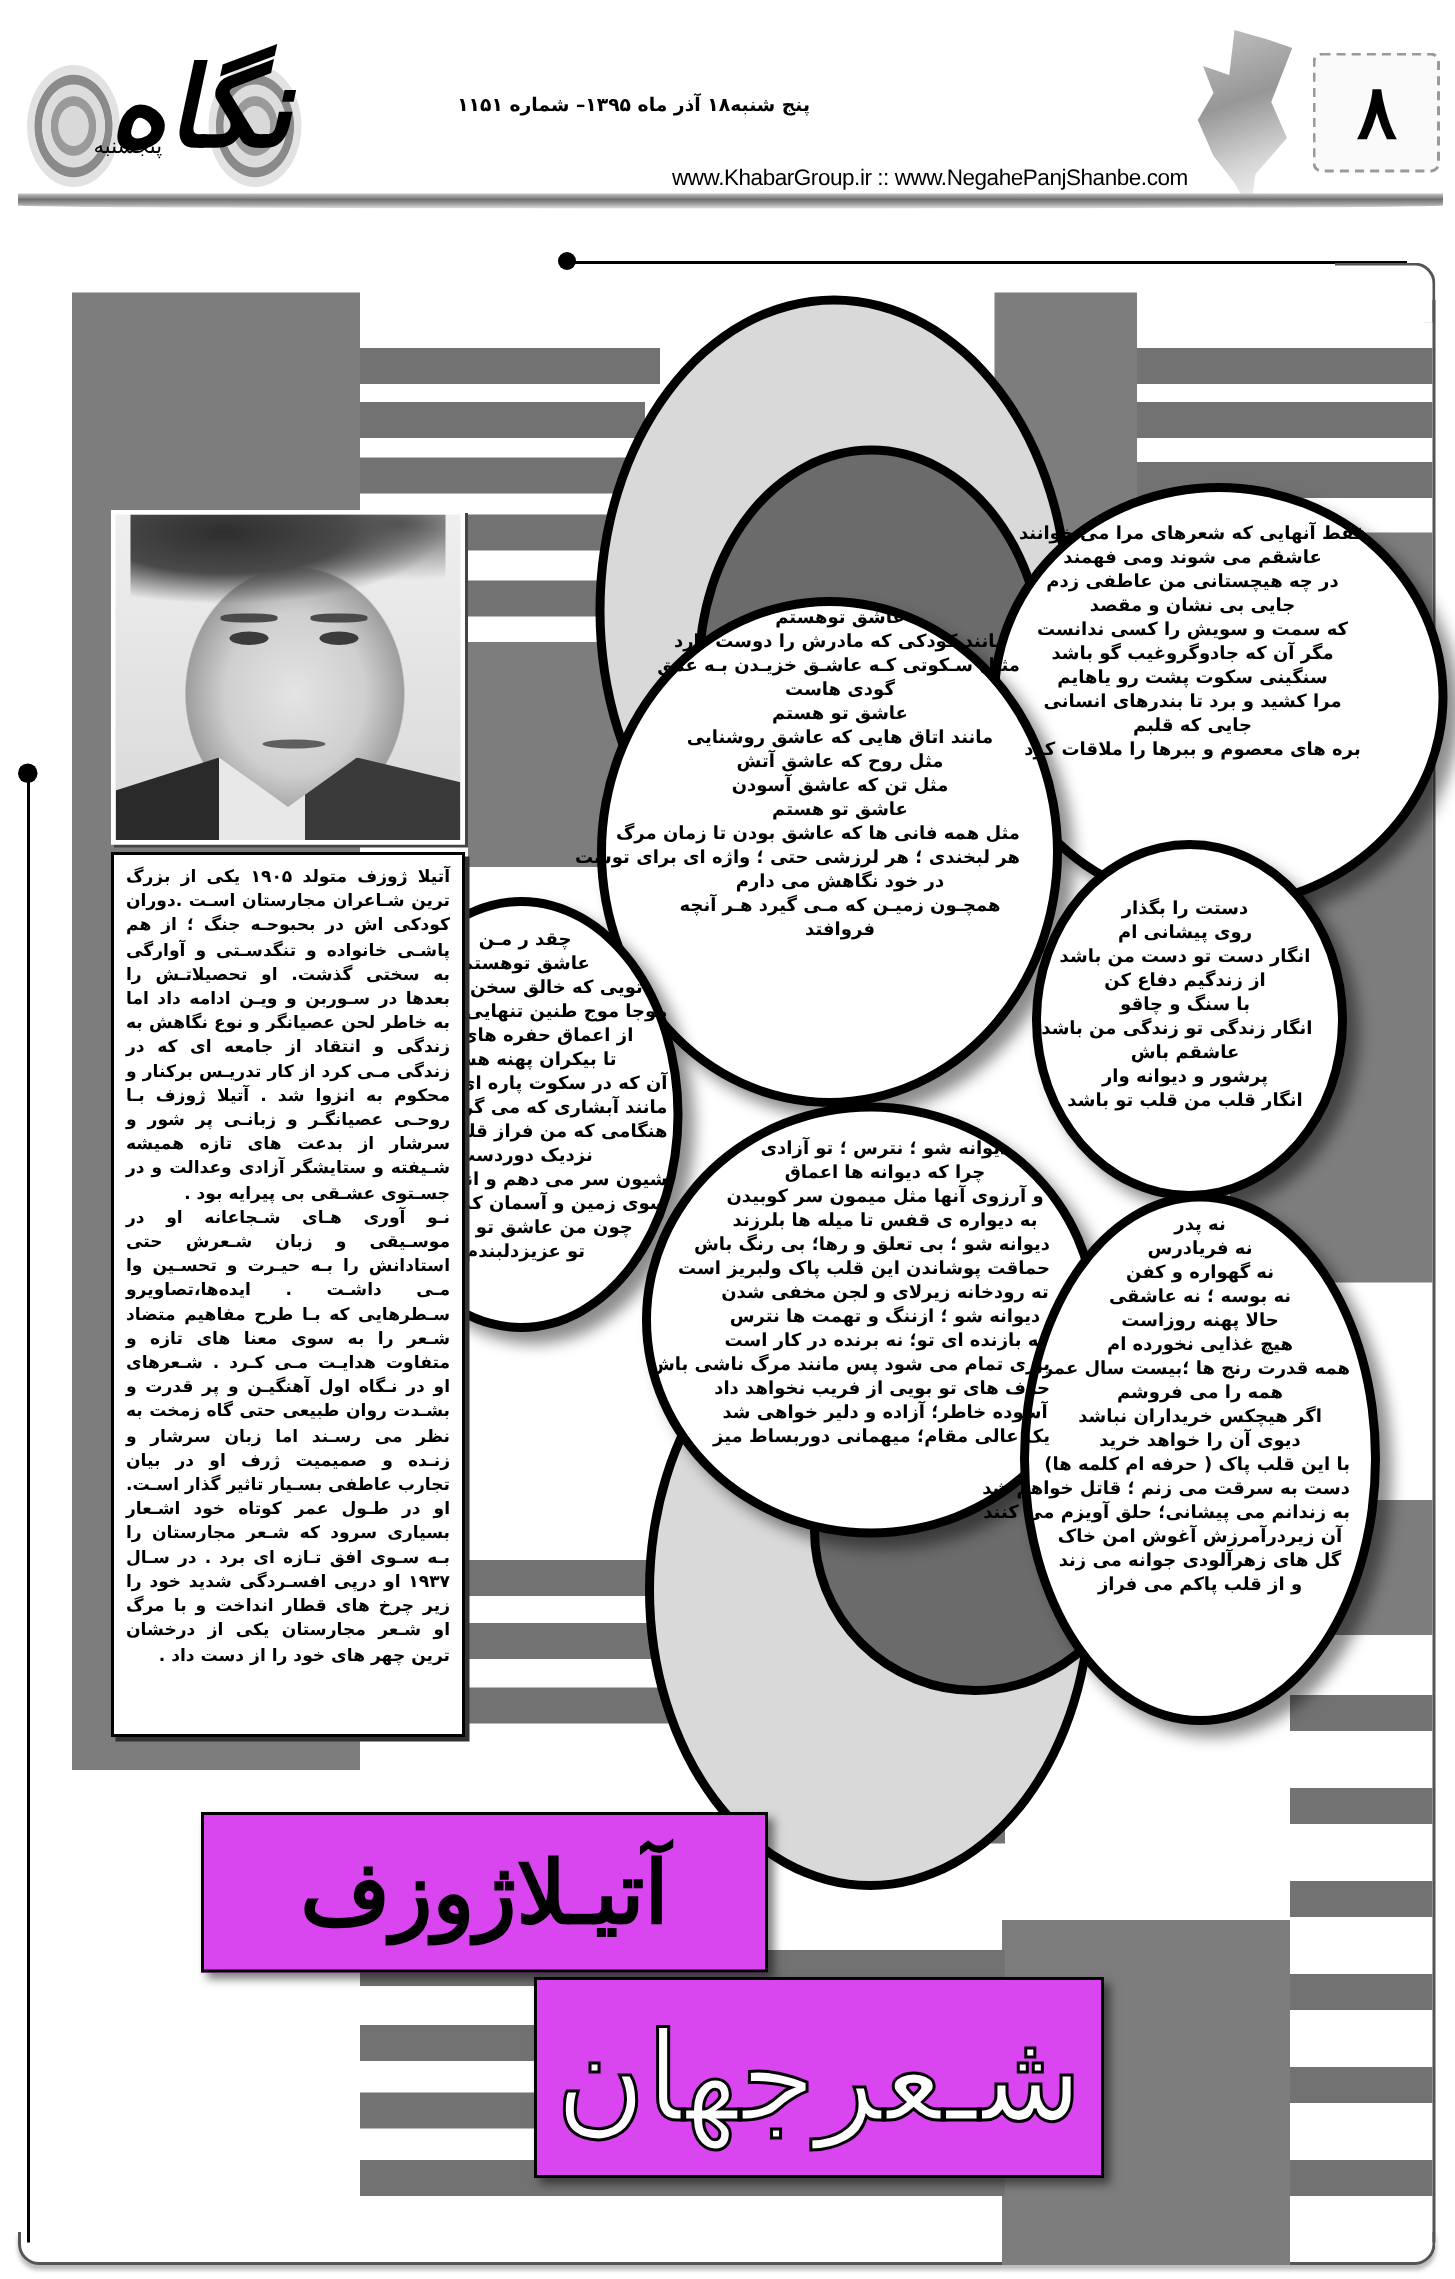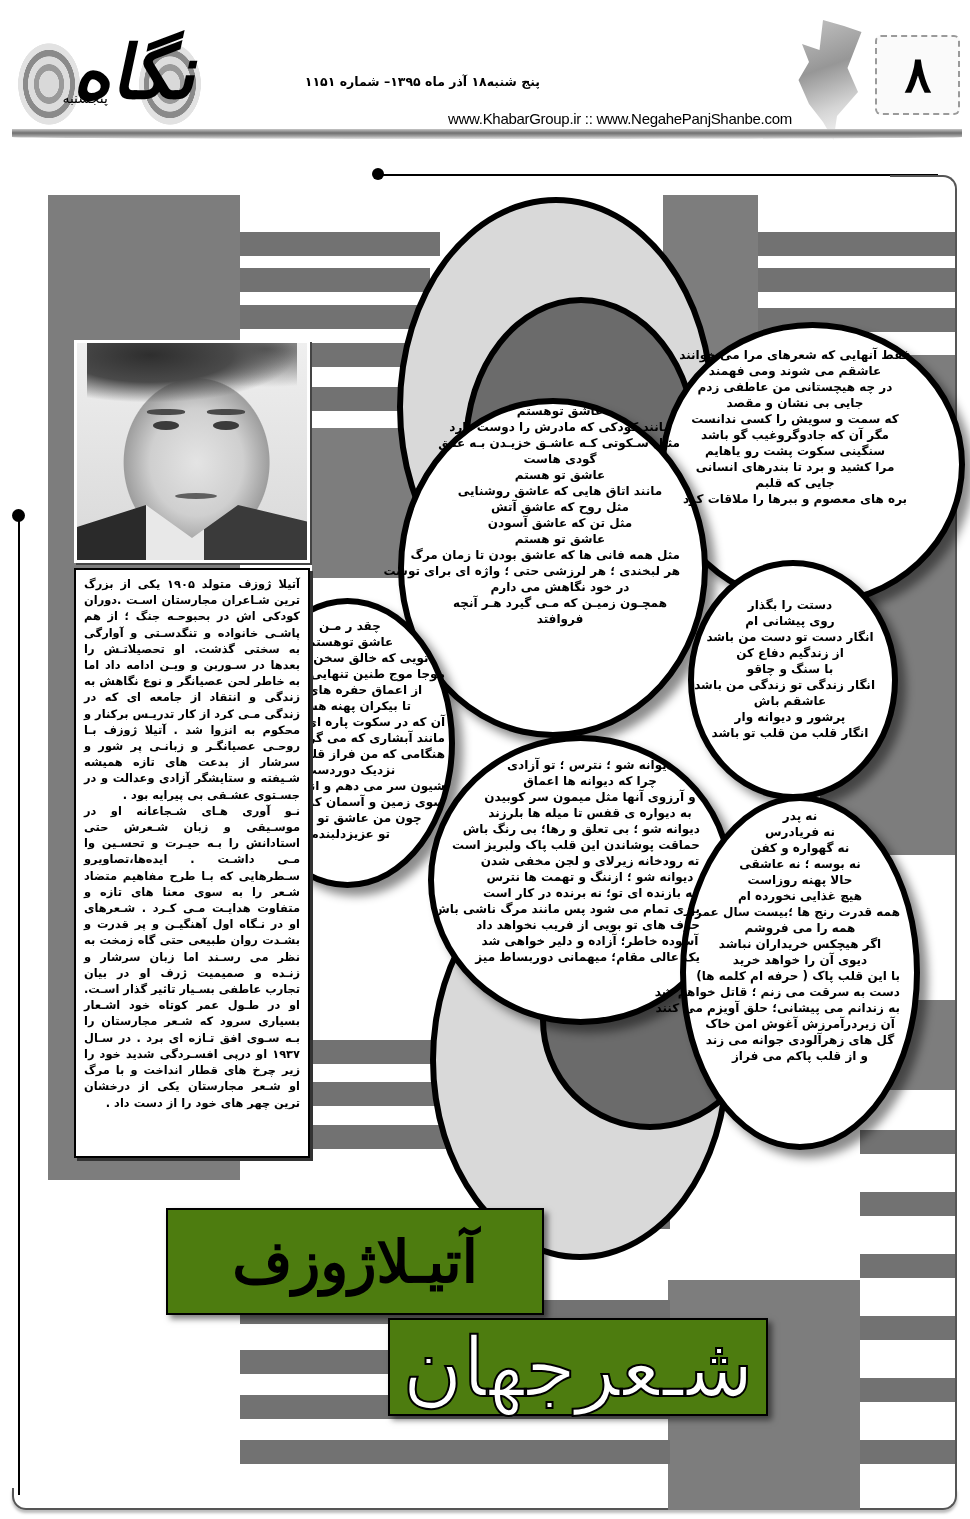--- a/index.html
+++ b/index.html
@@ -18,21 +18,21 @@
   .logo-mark {
     position: absolute; left: 78px; top: 18px; width: 62px; height: 108px;
     font-family: "DejaVu Serif", serif; font-size: 74px; font-weight: bold; line-height: 108px;
     text-align: center; color: #000; transform: skewX(-12deg);
   }
   .logo-sub {
     position: absolute; left: 48px; top: 90px; width: 60px; font-size: 14px; text-align: right; direction: rtl;
   }
   .issue-line {
     position: absolute; left: 330px; top: 62px; width: 210px; font-size: 12.5px; font-weight: bold;
-    direction: rtl; text-align: right; white-space: nowrap; margin-top: 12px;
+    direction: rtl; text-align: right; white-space: nowrap;
   }
   .website-line {
     position: absolute; left: 448px; top: 110px; font-size: 15px;
     font-family: "Liberation Sans", sans-serif; letter-spacing: -0.3px; white-space: nowrap;
   }
   .phoenix {
     position: absolute; left: 795px; top: 20px; width: 70px; height: 120px;
     background: linear-gradient(160deg, #bdbdbd 0%, #8b8b8b 40%, #d0d0d0 70%, transparent 100%);
     clip-path: polygon(40% 0, 70% 5%, 95% 10%, 75% 40%, 90% 60%, 60% 80%, 55% 100%, 40% 85%, 20% 70%, 5% 50%, 20% 35%, 10% 20%, 35% 25%);
     opacity: .9;
@@ -106,23 +106,23 @@
   .circle.light { background: #d9d9d9; }
   .circle.mid { background: #6b6b6b; }
   .circle.white { background: #fff; box-shadow: 8px 8px 10px rgba(0,0,0,.45); }
   .poem {
     position: absolute; direction: rtl; text-align: center; font-weight: bold;
     font-size: 12px; line-height: 16px; white-space: nowrap;
   }
 
   
   .title-box {
-    position: absolute; background: #4d7c0f; border: 2px solid #000;
+    position: absolute; background: #d946ef; border: 2px solid #000;
     box-shadow: 4px 4px 6px rgba(0,0,0,.5);
-    display: flex; align-items: center; justify-content: center; margin-left: 32px;
+    display: flex; align-items: center; justify-content: center;
   }
   .title-poet {
     font-family: "DejaVu Serif", serif; font-size: 58px; font-weight: bold; direction: rtl; letter-spacing: -2px;
   }
   .title-section {
     font-family: "DejaVu Serif", serif; font-size: 82px; color: #fff;
     -webkit-text-stroke: 2px #000; direction: rtl;
   }
 </style>
 </head>
@@ -295,15 +295,15 @@
 </div>
 
 <div class="bio">
   <p>آتیلا ژوزف متولد ۱۹۰۵ یکی از بزرگ ترین شـاعران مجارستان اسـت .دوران کودکی اش در بحبوحـه جنگ ؛ از هم پاشـی خانواده و تنگدسـتی و آوارگی به سختی گذشت. او تحصیلاتـش را بعدها در سـوربن و ویـن ادامه داد اما به خاطر لحن عصیانگر و نوع نگاهش به زندگی و انتقاد از جامعه ای که در زندگی مـی کرد از کار تدریـس برکنار و محکوم به انزوا شد . آتیلا ژوزف بـا روحـی عصیانگـر و زبانـی پر شور و سرشار از بدعت های تازه همیشه شـیفته و ستایشگر آزادی وعدالت و در جسـتوی عشـقی بی پیرایه بود .</p>
   <p>نـو آوری هـای شـجاعانه او در موسـیقی و زبان شـعرش حتی استادانش را بـه حیـرت و تحسـین وا مـی داشـت . ایده‌ها،تصاویرو سـطرهایی که بـا طرح مفاهیم متضاد شـعر را به سوی معنا های تازه و متفاوت هدایـت مـی کـرد . شـعرهای او در نـگاه اول آهنگیـن و پر قدرت و بشـدت روان طبیعی حتی گاه زمخت به نظر می رسـند اما زبان سرشار و زنـده و صمیمیت ژرف او در بیان تجارب عاطفی بسـیار تاثیر گذار اسـت. او در طـول عمر کوتاه خود اشـعار بسیاری سرود که شـعر مجارستان را بـه سـوی افق تـازه ای برد . در سـال ۱۹۳۷ او درپی افسـردگی شدید خود را زیر چرخ های قطار انداخت و با مرگ او شـعر مجارستان یکی از درخشان ترین چهر های خود را از دست داد .</p>
 </div>
 
 <div class="title-box" style="left:134px;top:1208px;width:378px;height:107px;">
   <span class="title-poet">آتیـلاژوزف</span>
 </div>
-<div class="title-box" style="left:356px;top:1318px;width:380px;height:98px;">
+<div class="title-box" style="left:356px;top:1318px;width:380px;height:134px;">
   <span class="title-section">شـعرجهان</span>
 </div>
 
 </body></html>

